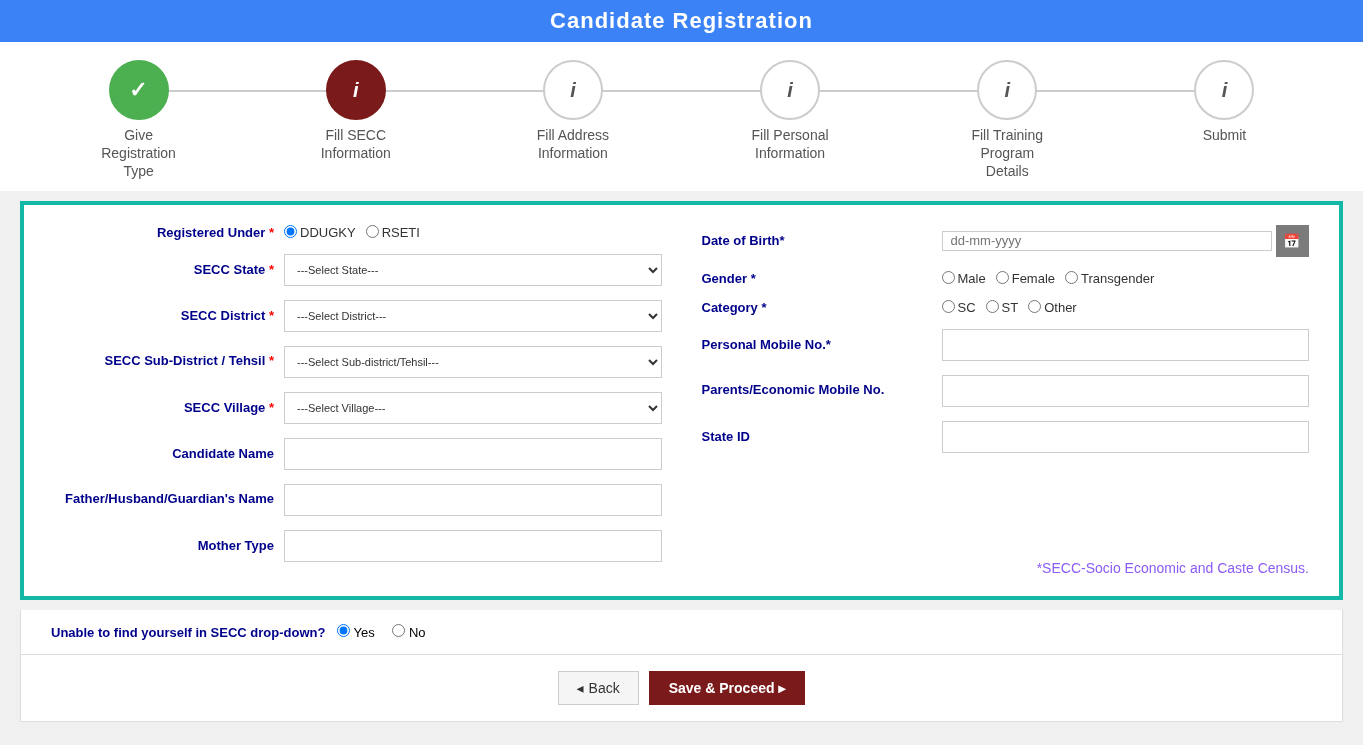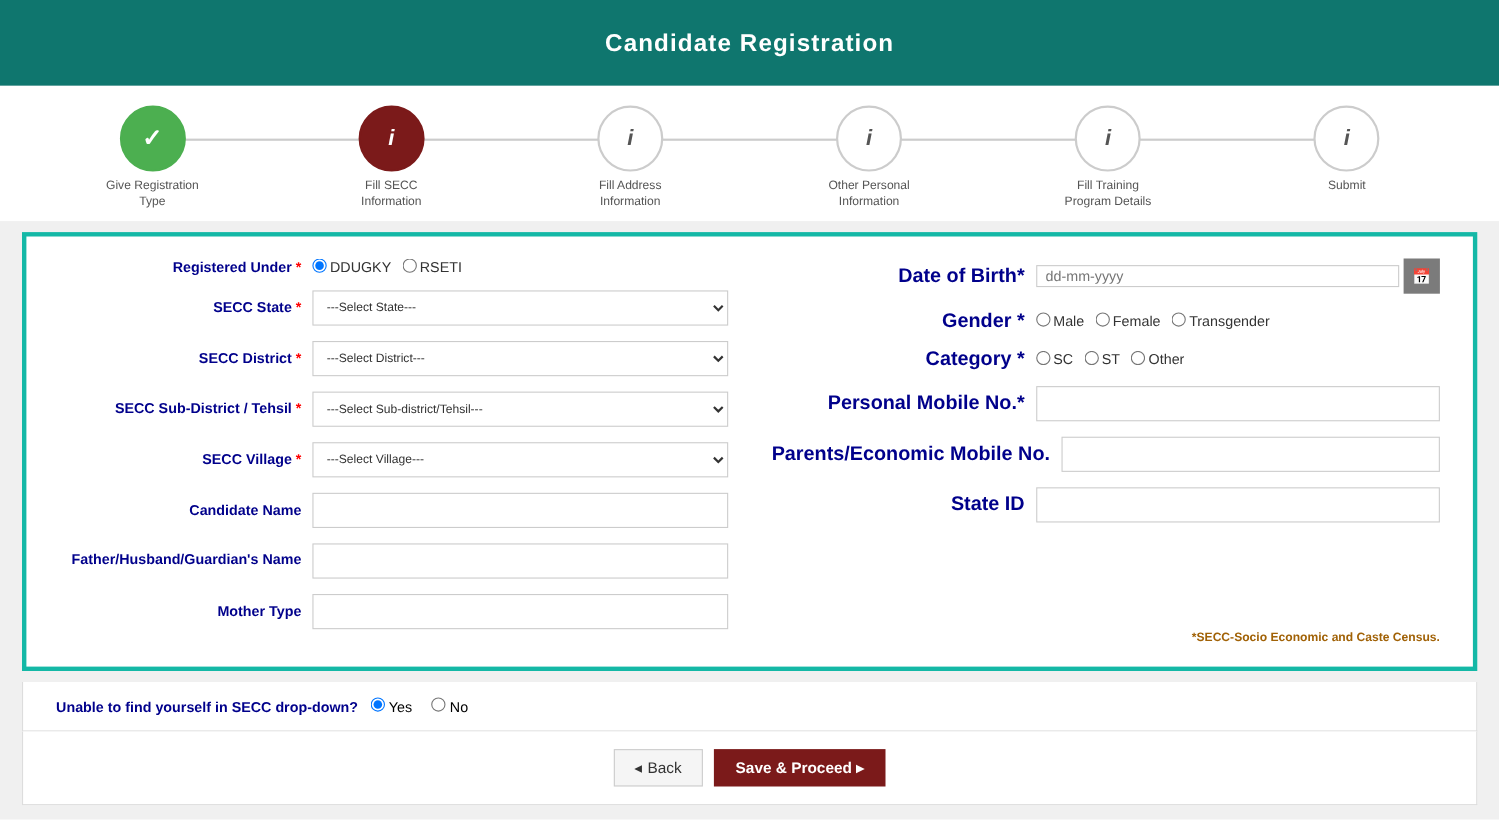--- a/index.html
+++ b/index.html
@@ -1,22 +1,22 @@
 <!DOCTYPE html>
 <html><head>
   <meta charset="utf-8">
   <style>
     * { box-sizing: border-box; margin: 0; padding: 0; }
     body { font-family: Arial, sans-serif; background: #f0f0f0; font-size: 13px; }
 
     .header {
-      background: #0f766e;
+      background: #3b82f6;
       color: white;
       text-align: center;
-      padding: 26px;
+      padding: 8px;
       font-size: 22px;
       font-weight: bold;
       letter-spacing: 1px;
     }
 
     .stepper {
       display: flex;
       align-items: flex-start;
       justify-content: center;
       padding: 18px 30px 10px;
@@ -67,21 +67,21 @@
       color: white;
     }
 
     .step-circle.active {
       background: #7b1a1a;
       border-color: #7b1a1a;
       color: white;
     }
 
     .step-label {
-      font-size: 11px;
+      font-size: 14px;
       color: #555;
       margin-top: 6px;
       max-width: 100px;
       line-height: 1.3;
     }
 
     .form-container {
       background: white;
       margin: 10px 20px;
       border: 4px solid #14b8a6;
@@ -166,23 +166,23 @@
       border: none;
       padding: 6px 8px;
       height: 32px;
       cursor: pointer;
       color: white;
       font-size: 14px;
     }
 
     .secc-note {
       text-align: right;
-      color: #a16207;
-      font-size: 11px;
-      font-weight: bold;
+      color: #8b5cf6;
+      font-size: 14px;
+      font-weight: normal;
       margin-top: 10px;
       grid-column: 1 / -1;
     }
 
     .unable-section {
       background: white;
       margin: 0 20px;
       border: 1px solid #ddd;
       border-top: none;
       padding: 14px 30px;
@@ -238,22 +238,21 @@
     .right-form-row {
       display: flex;
       align-items: center;
       margin-bottom: 14px;
       gap: 10px;
     }
 
     .right-label {
       color: #00008b;
       font-weight: bold;
-      font-size: 18px;
-      text-align: right;
+      font-size: 13px;
       min-width: 230px;
       flex-shrink: 0;
     }
   </style>
 </head>
 <body>
 
 <div class="header">
   <span>Candidate Registration</span>
 </div>
@@ -274,21 +273,21 @@
 
   <div class="step">
     <div class="step-circle" style="font-style:italic;font-size:20px;">i</div>
     <div class="step-line"></div>
     <div class="step-label">Fill Address Information</div>
   </div>
 
   <div class="step">
     <div class="step-circle" style="font-style:italic;font-size:20px;">i</div>
     <div class="step-line"></div>
-    <div class="step-label">Other Personal Information</div>
+    <div class="step-label">Fill Personal Information</div>
   </div>
 
   <div class="step">
     <div class="step-circle" style="font-style:italic;font-size:20px;">i</div>
     <div class="step-line"></div>
     <div class="step-label">Fill Training Program Details</div>
   </div>
 
   <div class="step">
     <div class="step-circle" style="font-style:italic;font-size:20px;">i</div>

